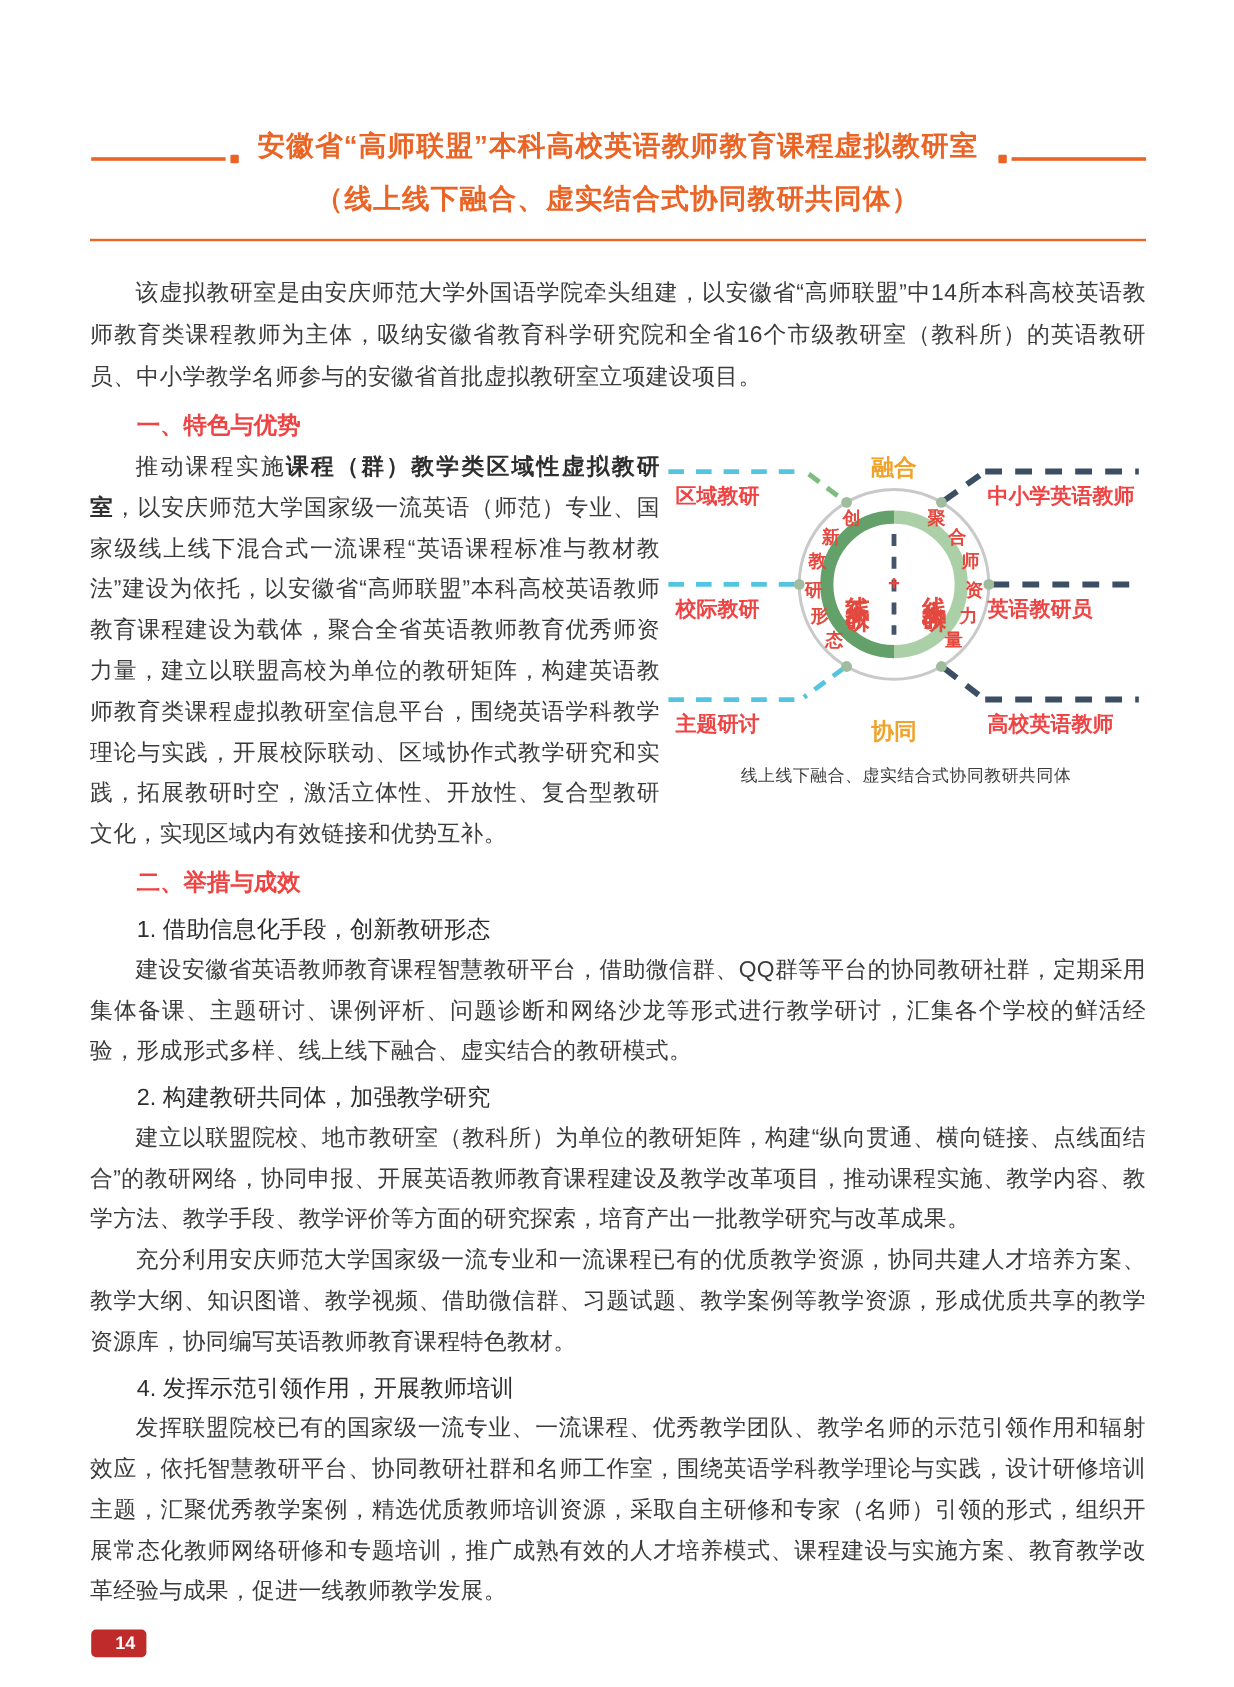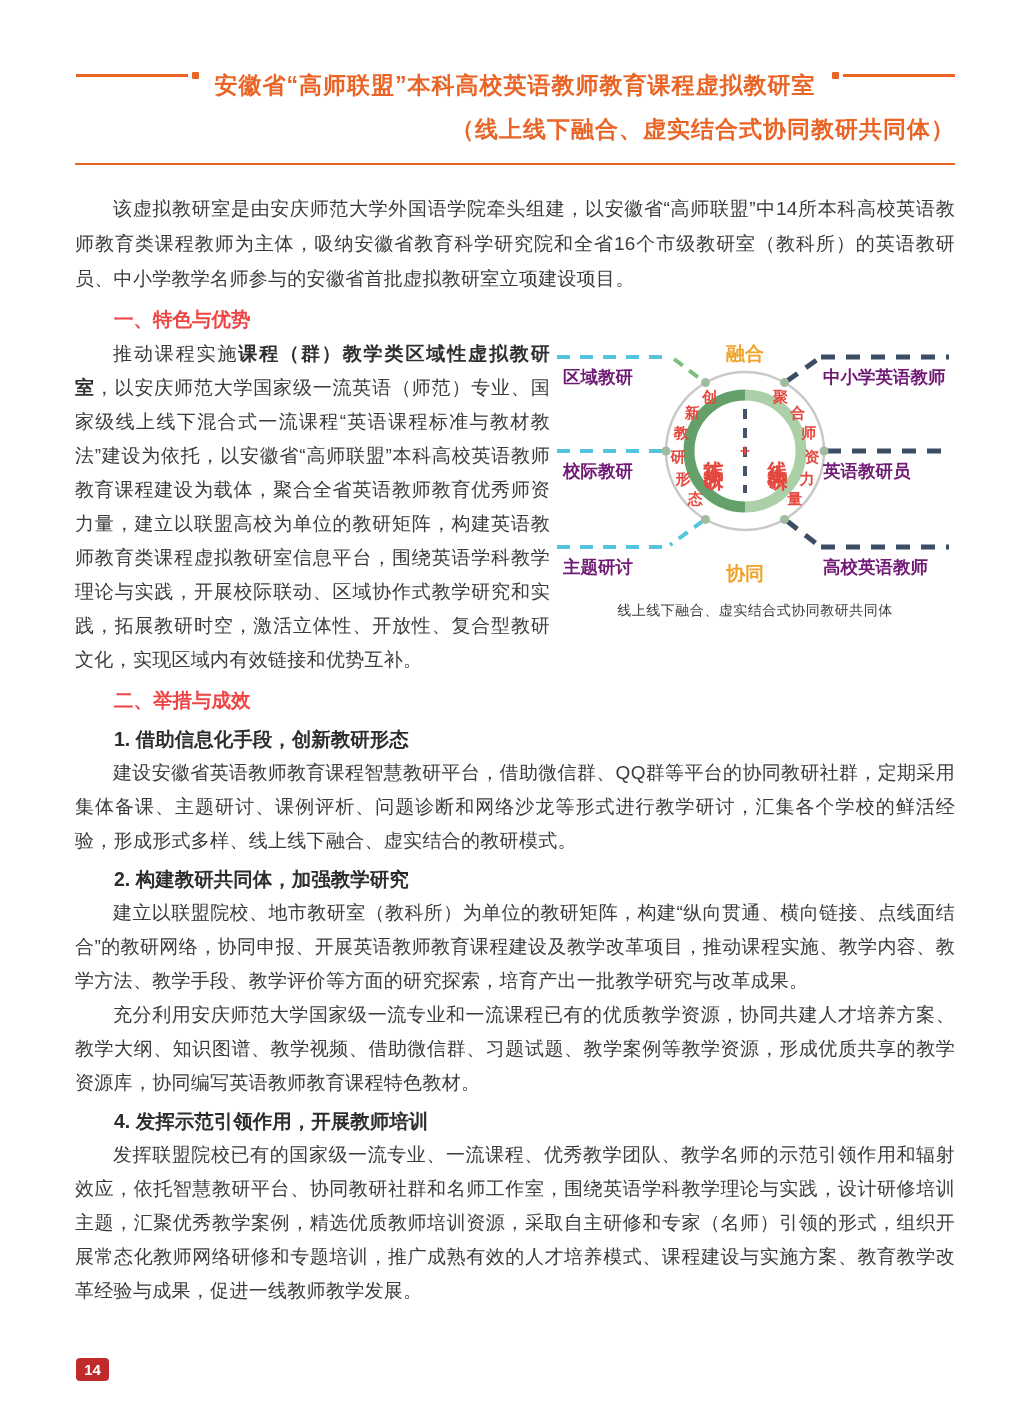--- a/index.html
+++ b/index.html
@@ -6,59 +6,59 @@
   html,body { background:#fff; }
   body { font-family:"Liberation Sans","DejaVu Sans",sans-serif; }
   .page {
     position:relative; width:1028px; height:1406px; margin:0 auto;
     background:#ffffff; overflow:hidden; color:#3b3b3b;
   }
   .content { padding:0 73px 0 75px; }
 
   
   .header { padding-top:72px; }
-  .title-row { display:flex; align-items:flex-start; justify-content:center; gap:16px; }
+  .title-row { display:flex; align-items:flex-end; justify-content:center; gap:16px;margin-top:36px; }
   .deco { display:flex; align-items:center; gap:4px; }
   .deco .line { width:112px; height:3px; background:#ea6426; }
   .deco .dot { width:7px; height:7px; background:#ea6426; border-radius:1px; }
   .title1, .title2 {
     color:#ea6426; font-weight:bold; font-size:23px; letter-spacing:1px;
     text-align:center; line-height:1.2;
   }
-  .title2 { margin-top:16px;text-align:right; }
+  .title2 { margin-top:16px; }
   .title-rule { border:none; height:2px; background:#ea6426; margin-top:20px; }
 
   
   .para {
     font-size:19px; line-height:35px; text-align:justify;
     text-indent:2em; color:#3b3b3b; letter-spacing:0.3px;
   }
   .intro { margin-top:26px; }
   .sec-heading {
     font-size:19.5px; font-weight:bold; color:#ef4444;
     text-indent:2em; line-height:35px; margin-top:6px;
   }
   .item-title {
-    font-size:19.5px; font-weight:bold; color:#2d2d2d;
+    font-size:19.5px; font-weight:normal; color:#2d2d2d;
     text-indent:2em; line-height:34px; margin-top:4px;
   }
   .item-body { line-height:34px; }
   .bold-inline { font-weight:bold; color:#2f2f2f; }
 
   
   .columns { display:flex; margin-top:0; }
   .col-left { width:480px; }
   .col-left .para { line-height:34px; }
   .col-right { width:400px; margin-left:5px; }
 
   
   .diagram { position:relative; width:400px; height:300px; margin-top:2px; }
   .diagram svg { position:absolute; left:0; top:0; }
   .dg-label {
-    position:absolute; font-size:17.5px; font-weight:bold; color:#701a75;
+    position:absolute; font-size:17.5px; font-weight:bold; color:#ef4444;
     white-space:nowrap; line-height:20px;
   }
   .dg-orange {
     position:absolute; font-size:19px; font-weight:bold; color:#f0a32a;
     transform:translateX(-50%); white-space:nowrap;
   }
   .v-text {
     position:absolute; writing-mode:vertical-rl; text-orientation:upright;
     transform:translate(-50%,-50%); color:#e4483e; font-weight:bold;
     font-size:20px; letter-spacing:4px; line-height:1; white-space:nowrap;
@@ -71,23 +71,23 @@
     position:absolute; transform:translate(-50%,-50%); color:#e4483e;
     font-size:15px; font-weight:bold; line-height:1;
   }
   .dg-caption {
     position:absolute; left:0; top:263px; width:400px; text-align:center;
     font-size:14px; color:#3d3d3d; font-weight:500; letter-spacing:0.5px;
   }
 
   
   .page-badge {
-    position:absolute; left:76px; top:1358px; width:33px; height:23px;
+    position:absolute; left:76px; top:1358px; width:46px; height:23px;
     background:#bf2b2b; border-radius:4px; color:#ffffff;
-    font-size:15px; font-weight:bold; text-align:center; line-height:23px;
+    font-size:15px; font-weight:bold; text-align:left; line-height:23px;padding-left:20px;
   }
 </style>
 </head>
 <body>
 
 <div class="page">
   <div class="content">
 
     <div class="header">
       <div class="title-row">

